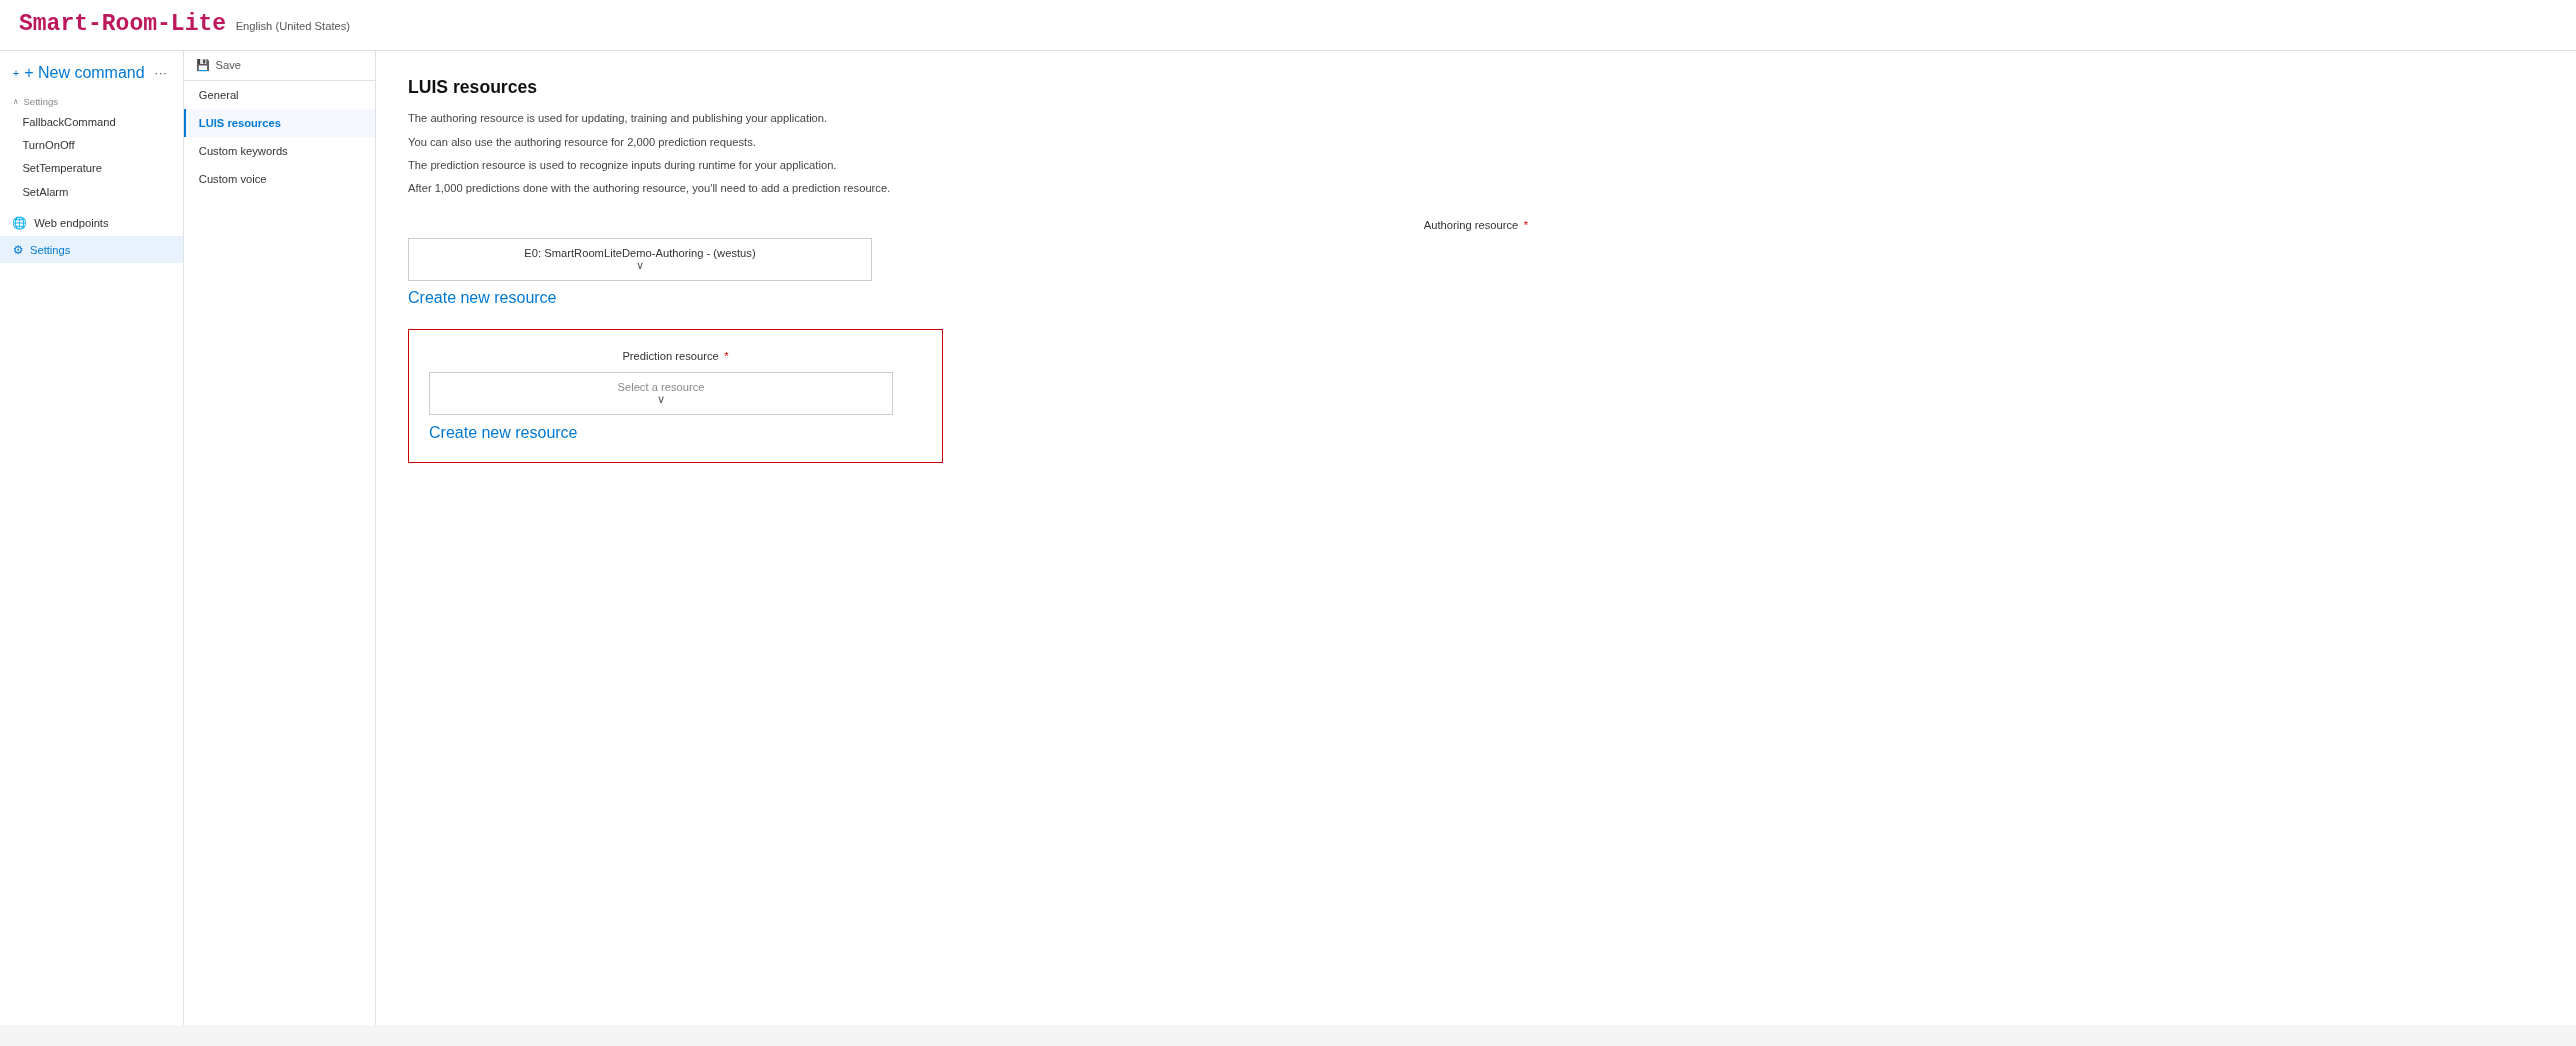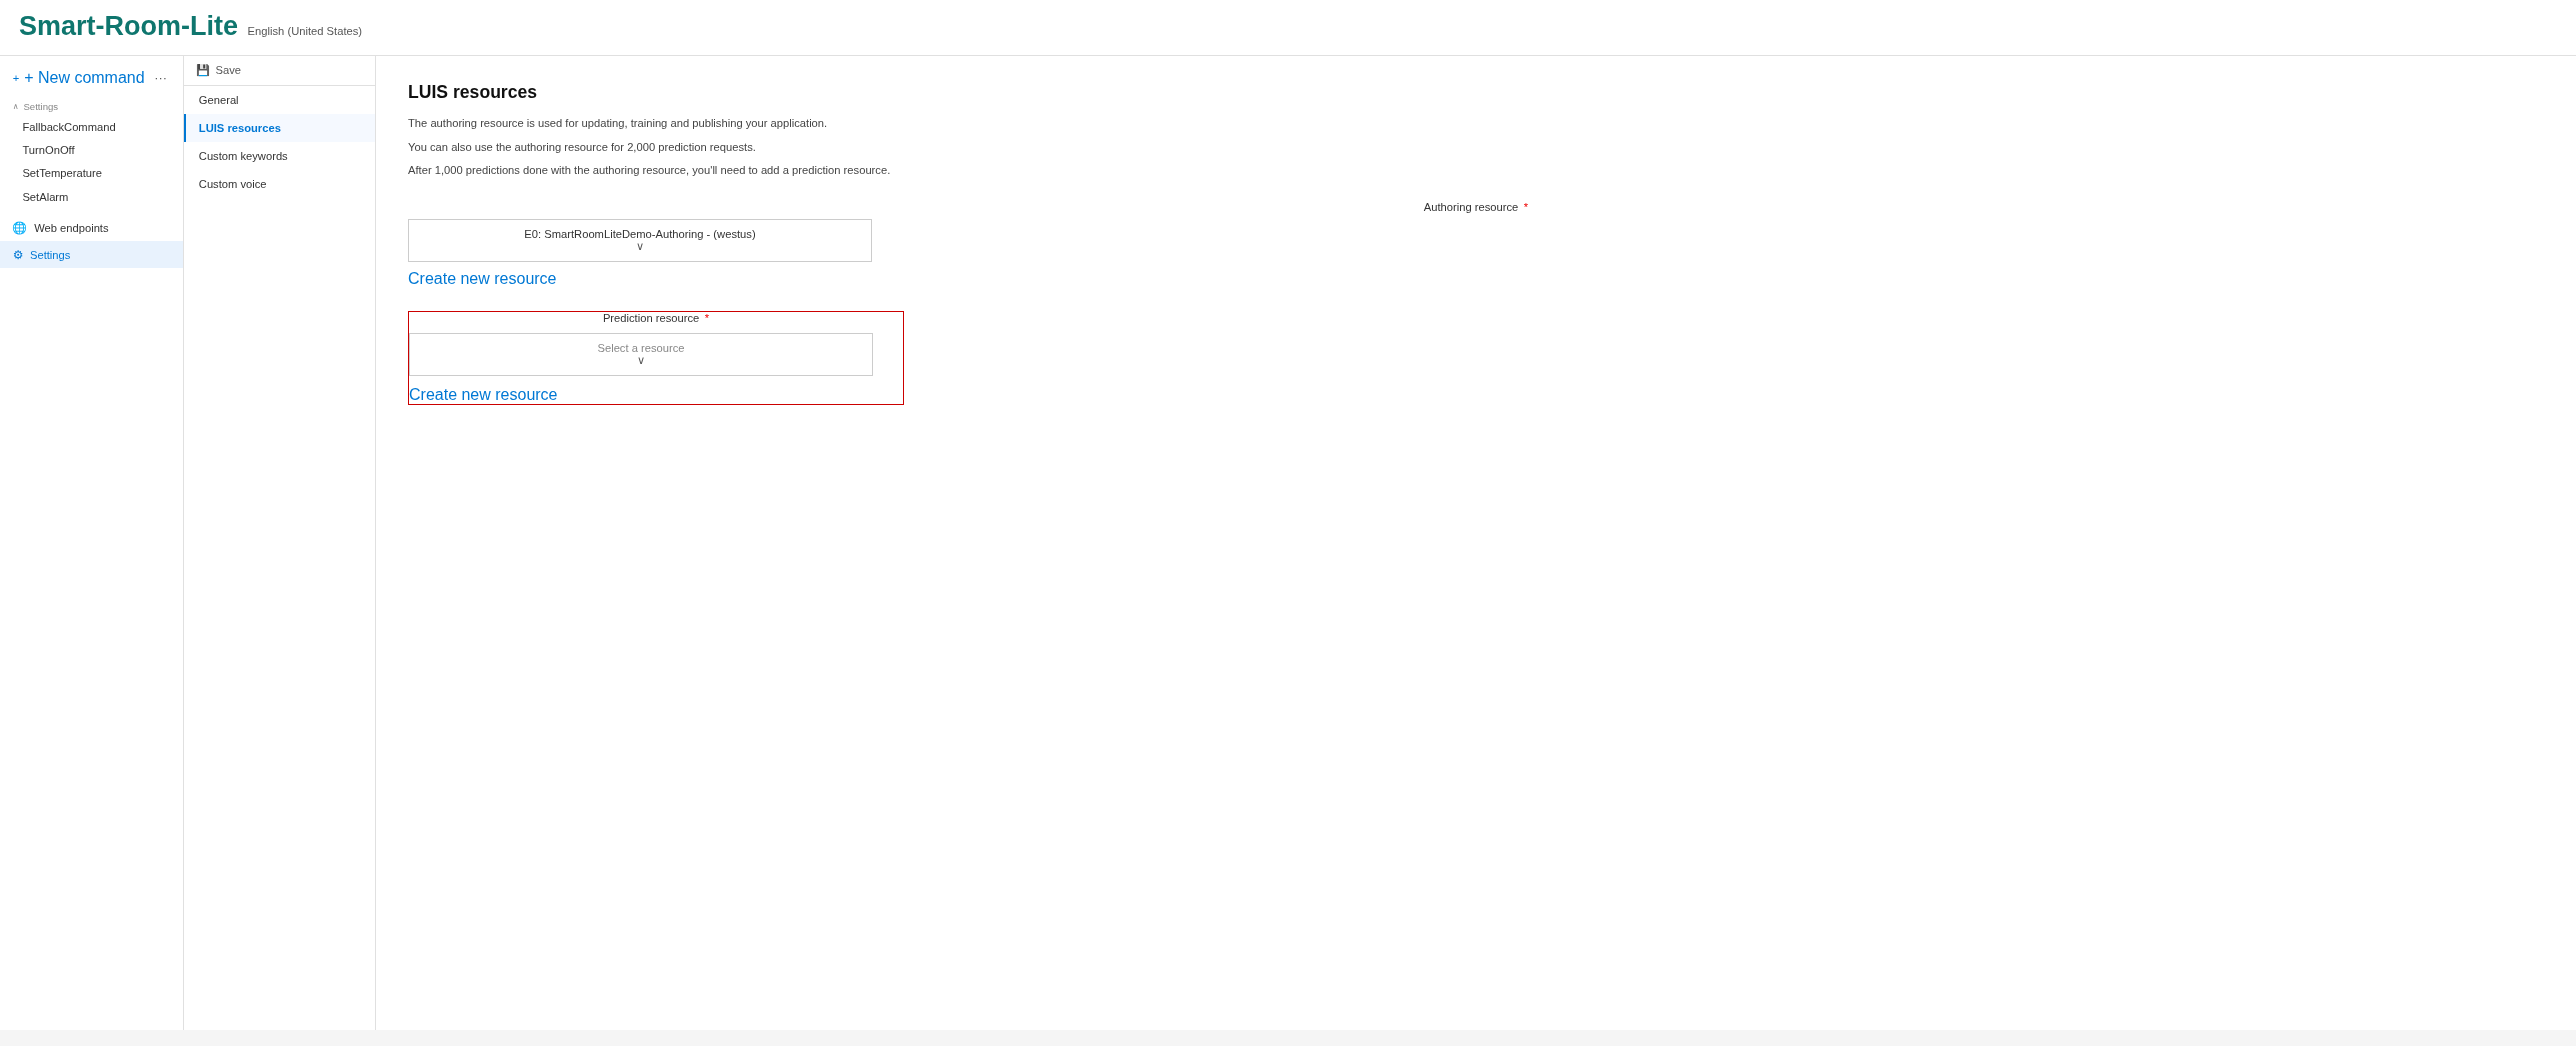--- a/index.html
+++ b/index.html
@@ -15,23 +15,24 @@
       color: #0078d4;
     }
     .breadcrumb span { color: #555; margin: 0 3.2px; }
     .page-title-row {
       display: flex;
       align-items: baseline;
       gap: 9.6px;
       padding: 3.2px 0 8px;
     }
     .page-title {
-      font-size: 27px;
+      font-size: 23px;
       font-weight: 600;
-      color: #0f766e;
+      color: #be185d;
+      font-family: Liberation Mono, monospace;
     }
     .page-subtitle {
       font-size: 11.2px;
       color: #555;
     }
 
     .main-layout {
       display: flex;
       height: calc(100vh - 72px);
     }
@@ -195,22 +196,22 @@
       margin-top: 8px;
       font-size: 16px;
       color: #0078d4;
       cursor: pointer;
       text-decoration: none;
     }
 
     .prediction-box {
       margin-top: 22.4px;
       border: 1.6px solid #c00;
-      padding: 0;
-      width: 496px;
+      padding: 20px;
+      width: 535px;
     }
     .prediction-box .field-label {
       margin-bottom: 9.6px;
     }
 
     .gear-unicode { font-size: 12px; }
     .globe-unicode { font-size: 12px; }
   </style>
 </head>
 <body>
@@ -282,20 +283,21 @@
       <span>Custom voice</span>
     </div>
   </div>
 
   <div class="main-content">
     <div class="content-title">LUIS resources</div>
 
     <div class="description-block">
       <p>The authoring resource is used for updating, training and publishing your application.</p>
       <p>You can also use the authoring resource for 2,000 prediction requests.</p>
+      <p>The prediction resource is used to recognize inputs during runtime for your application.</p>
       <p>After 1,000 predictions done with the authoring resource, you'll need to add a prediction resource.</p>
     </div>
 
     <div class="field-section">
       <div class="field-label">
         <span>Authoring resource</span>
         <span class="required-star">*</span>
       </div>
       <div class="select-dropdown">
         <span>E0: SmartRoomLiteDemo-Authoring - (westus)</span>

